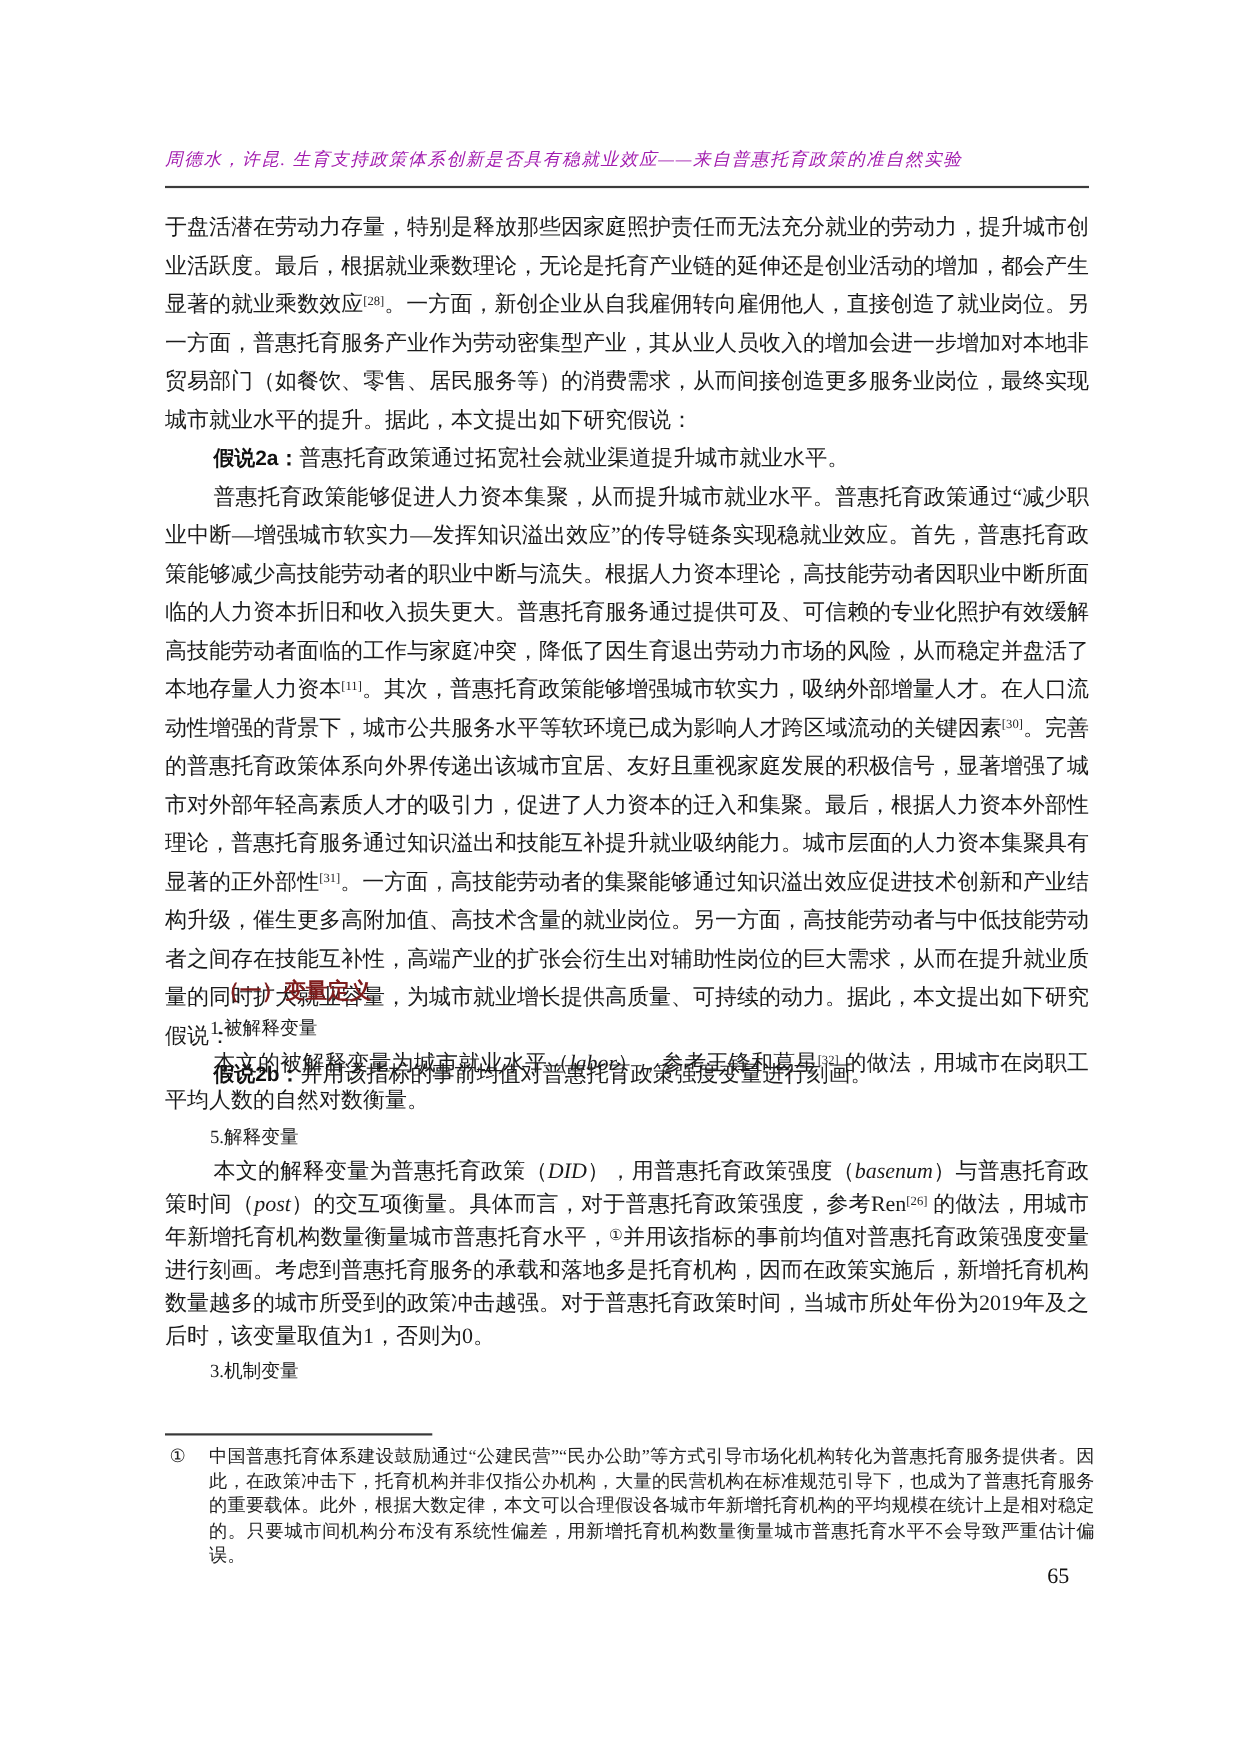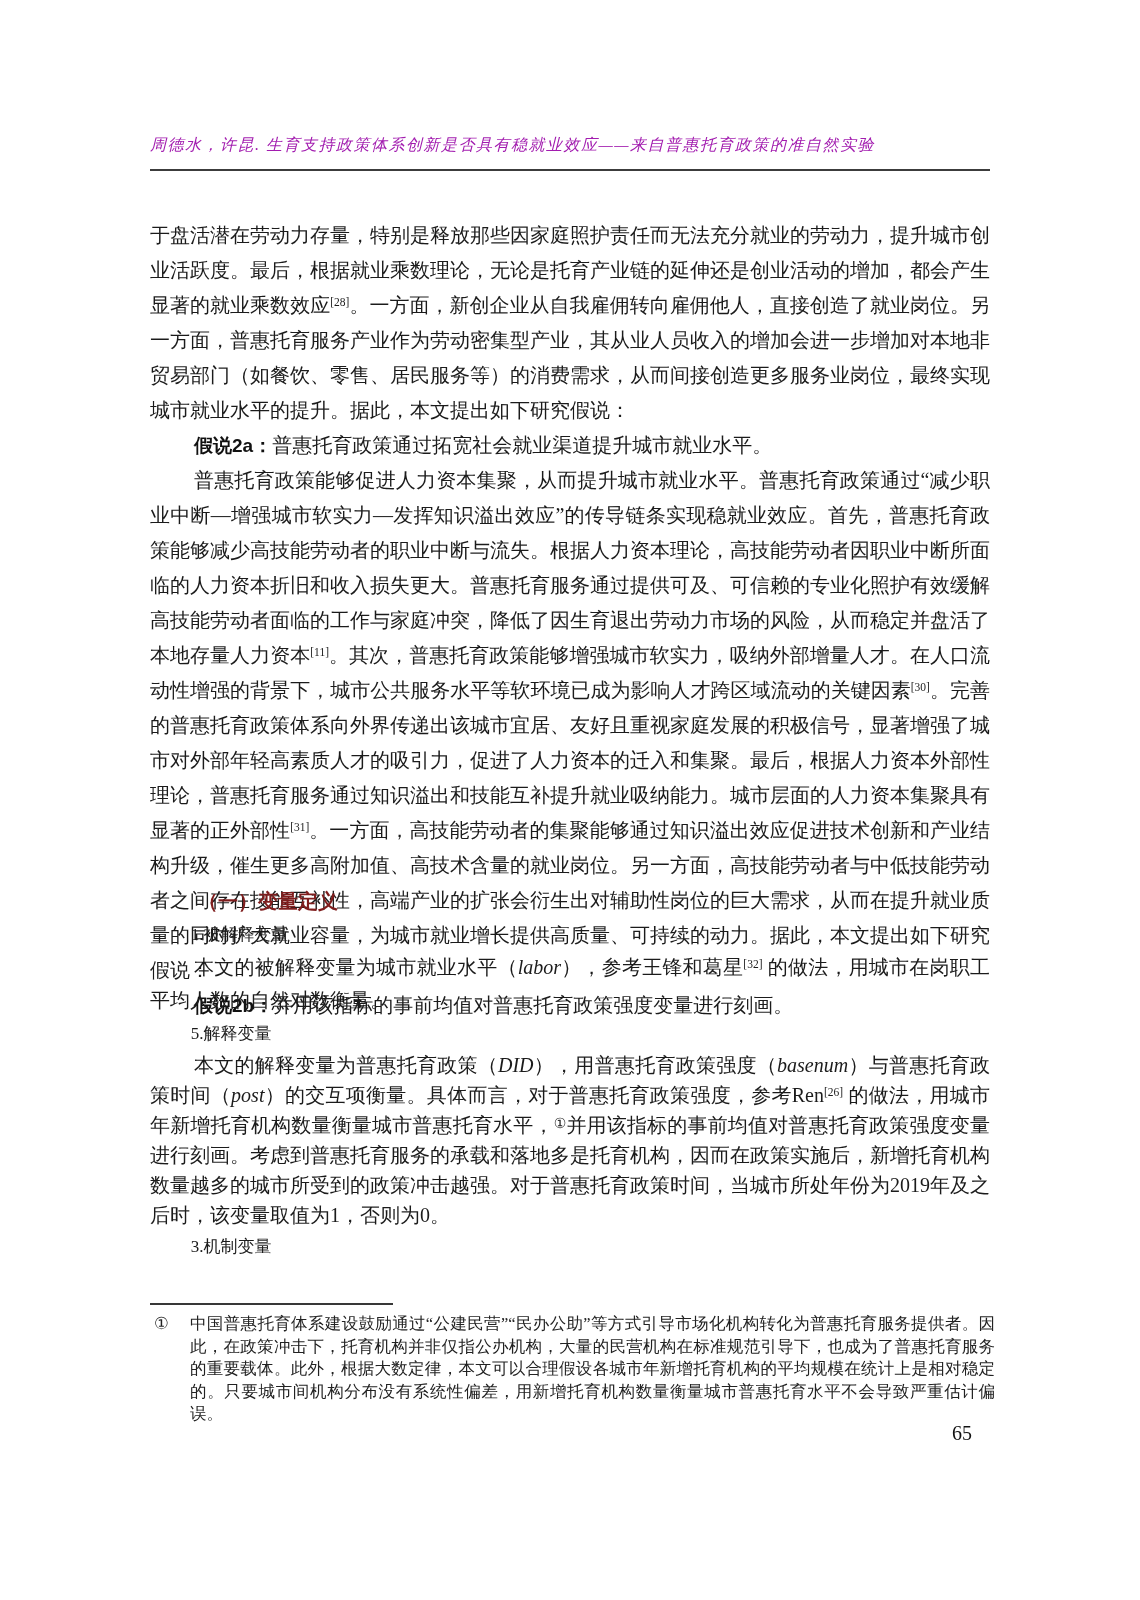--- a/index.html
+++ b/index.html
@@ -15,21 +15,21 @@
     position:absolute; left:150px; top:135px; width:840px;
     font-style:italic;
     font-size:16px; letter-spacing:1.5px;
     color:#a21caf;
     white-space:nowrap;
   }
   .head-rule {
     position:absolute; left:150px; top:169px; width:840px;
     border-top:2px solid #3c3c3c;
   }
-  .block1 { position:absolute; left:150px; top:190px; width:840px;margin-top:28px; }
+  .block1 { position:absolute; left:150px; top:190px; width:840px; }
   .block2 { position:absolute; left:150px; top:884px; width:840px; }
   p.body {
     margin:0; font-size:20px; line-height:35px;
     text-align:justify; text-justify:inter-ideograph;
   }
   p.indent { text-indent:2.2em; }
   .hyp-label {
     font-family:"Liberation Sans",sans-serif;
     font-weight:bold; font-size:19px; color:#111;
   }

